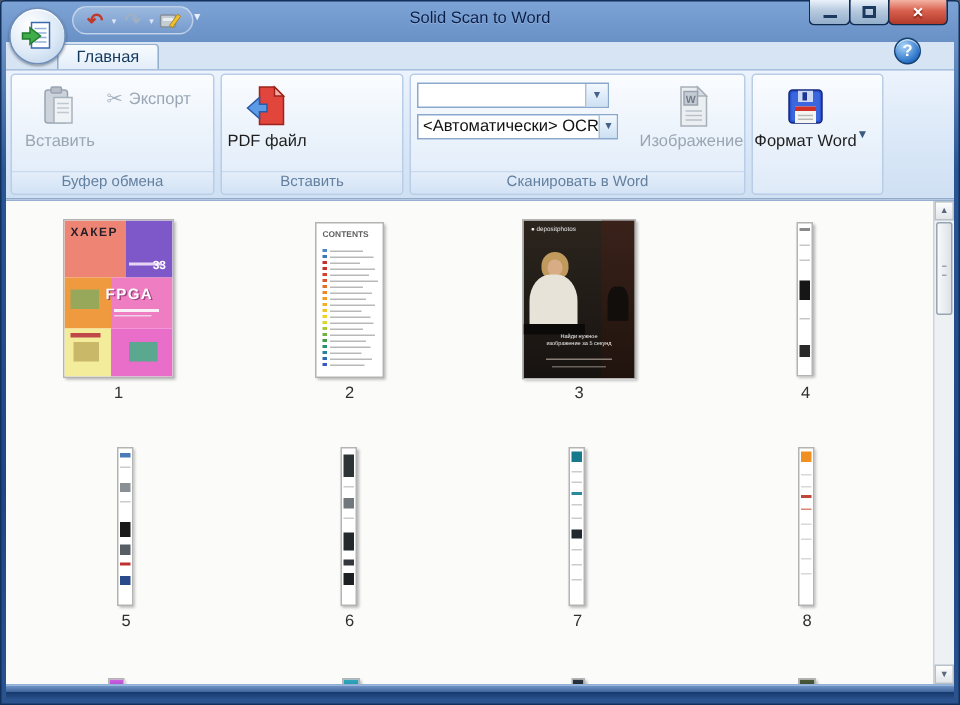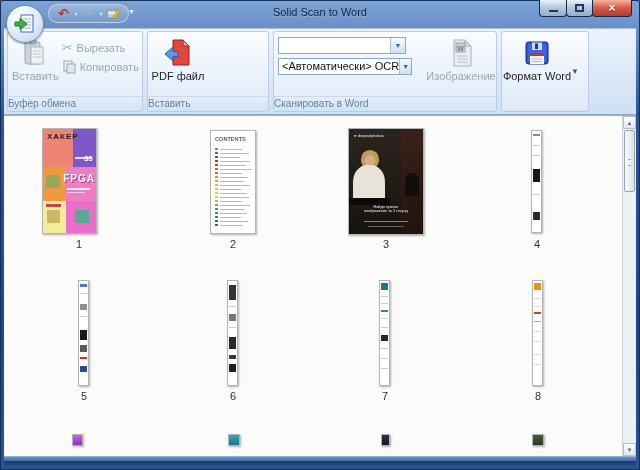--- a/index.html
+++ b/index.html
@@ -43,21 +43,21 @@
     background:radial-gradient(circle at 35% 30%,#a8d4f8,#2a72c8 70%,#1a4a90);
     border:1px solid #14406e;color:#fff;font-size:11px;font-weight:bold;text-align:center;
     line-height:17px;box-shadow:inset 0 1px 0 rgba(255,255,255,.6);}
   
   .ribbon{height:87px;display:flex;gap:4px;padding:2px 3px;
     background:linear-gradient(#ecf3fc,#dae8f8 55%,#cfe0f3);
     border-top:1px solid #a9c0dd;border-bottom:1px solid #90abce;}
   .group{display:flex;flex-direction:column;border:1px solid #b9cde6;border-radius:3px;
     background:linear-gradient(#fafcff,#eaf2fb 55%,#dfeaf8);}
   .g-body{flex:1;display:flex;padding:2px 4px;}
-  .g-label{height:15px;line-height:13px;font-size:10px;color:#64809f;
+  .g-label{height:15px;line-height:13px;text-align:center;font-size:10px;color:#64809f;
     background:linear-gradient(#e4eefa,#d2e2f5);border-top:1px solid #c9daee;
     border-radius:0 0 3px 3px;position:relative;}
   .btn-lg{display:flex;flex-direction:column;align-items:center;justify-content:flex-start;
     padding-top:4px;font-size:11px;color:#1e1e1e;border-radius:3px;text-align:center;}
   .btn-lg .lbl{margin-top:3px;line-height:11px;white-space:nowrap;}
   .btn-sm{display:flex;align-items:center;gap:4px;height:19px;font-size:11px;padding:0 3px;}
   .dis{color:#9aa6b4;}
   .g-clipboard{width:136px}.g-insert{width:122px}.g-scan{width:224px}.g-export{width:88px}
   .scol{display:flex;flex-direction:column;justify-content:flex-start;padding-top:4px;}
   .combo{display:flex;height:17px;border:1px solid #8aa8cc;background:#fff;margin-bottom:4px;
@@ -162,47 +162,44 @@
       <line x1="10" y1="7" x2="18" y2="7" stroke="#8fb0d8"></line>
       <line x1="10" y1="10" x2="18" y2="10" stroke="#8fb0d8"></line>
       <line x1="10" y1="13" x2="18" y2="13" stroke="#8fb0d8"></line>
       <line x1="10" y1="16" x2="18" y2="16" stroke="#8fb0d8"></line>
       <path d="M2 10 h5 v-3.5 l7 5.5 -7 5.5 v-3.5 h-5 z" fill="#3fae49" stroke="#1f7a2c"></path>
     </svg>
   </div>
 
   <div class="client">
 
+    <div class="tabrow">
+      <div class="tab">Главная</div>
+      <div class="help">?</div>
+    </div>
 
     <div class="ribbon">
 
       <div class="group g-clipboard">
         <div class="g-body">
           <div class="btn-lg dis" style="width:56px">
             <svg width="30" height="30" viewBox="0 0 30 30">
               <rect x="5" y="4" width="15" height="22" rx="2" fill="#ccd3da" stroke="#9aa4b0"></rect>
               <rect x="9" y="2" width="7" height="4" rx="1" fill="#b6bec8" stroke="#9aa4b0"></rect>
               <rect x="11" y="9" width="12" height="17" fill="#f0f3f6" stroke="#a8b2bc"></rect>
               <line x1="13" y1="13" x2="21" y2="13" stroke="#c0c8d0"></line>
               <line x1="13" y1="16" x2="21" y2="16" stroke="#c0c8d0"></line>
               <line x1="13" y1="19" x2="21" y2="19" stroke="#c0c8d0"></line>
             </svg>
             <span class="lbl">Вставить</span>
           </div>
           <div class="scol">
             <div class="btn-sm dis">
               <span style="font-size:13px;color:#a8b2be">✂</span>
-              <span>Вырезать</span>
-            </div>
-            <div class="btn-sm dis">
-              <svg width="14" height="14" viewBox="0 0 14 14">
-                <rect x="2" y="1" width="8" height="10" fill="#eef1f4" stroke="#9aa4b0"></rect>
-                <rect x="5" y="4" width="8" height="9" fill="#e2e7ec" stroke="#9aa4b0"></rect>
-              </svg>
-              <span>Копировать</span>
+              <span>Экспорт</span>
             </div>
           </div>
         </div>
         <div class="g-label">Буфер обмена</div>
       </div>
 
       <div class="group g-insert">
         <div class="g-body">
           <div class="btn-lg" style="width:52px">
             <svg width="30" height="30" viewBox="0 0 30 30">
@@ -260,21 +257,21 @@
             </svg>
             <span class="lbl">Формат Word</span>
           </div>
           <div class="dd-side">▼</div>
         </div>
       </div>
     </div>
 
     <div class="content">
 
-      <div class="page" style="left:38px;top:12px;width:55px;height:106px">
+      <div class="page" style="left:38px;top:12px;width:74px;height:106px">
         <div class="cov-logo">ХАКЕР</div>
         <div class="cov-33">33</div>
         <div class="cov-fpga">FPGA</div>
         <div class="cov-row" style="height:37%">
           <div class="cov-cell" style="width: 57%; background: rgb(238, 132, 115);"></div>
           <div class="cov-cell" style="width: 43%; background: rgb(126, 87, 200);"></div>
         </div>
         <div class="cov-row" style="height:32%">
           <div class="cov-cell" style="width: 43%; background: rgb(240, 154, 64);"></div>
           <div class="cov-cell" style="width: 57%; background: rgb(238, 125, 193);"></div>

